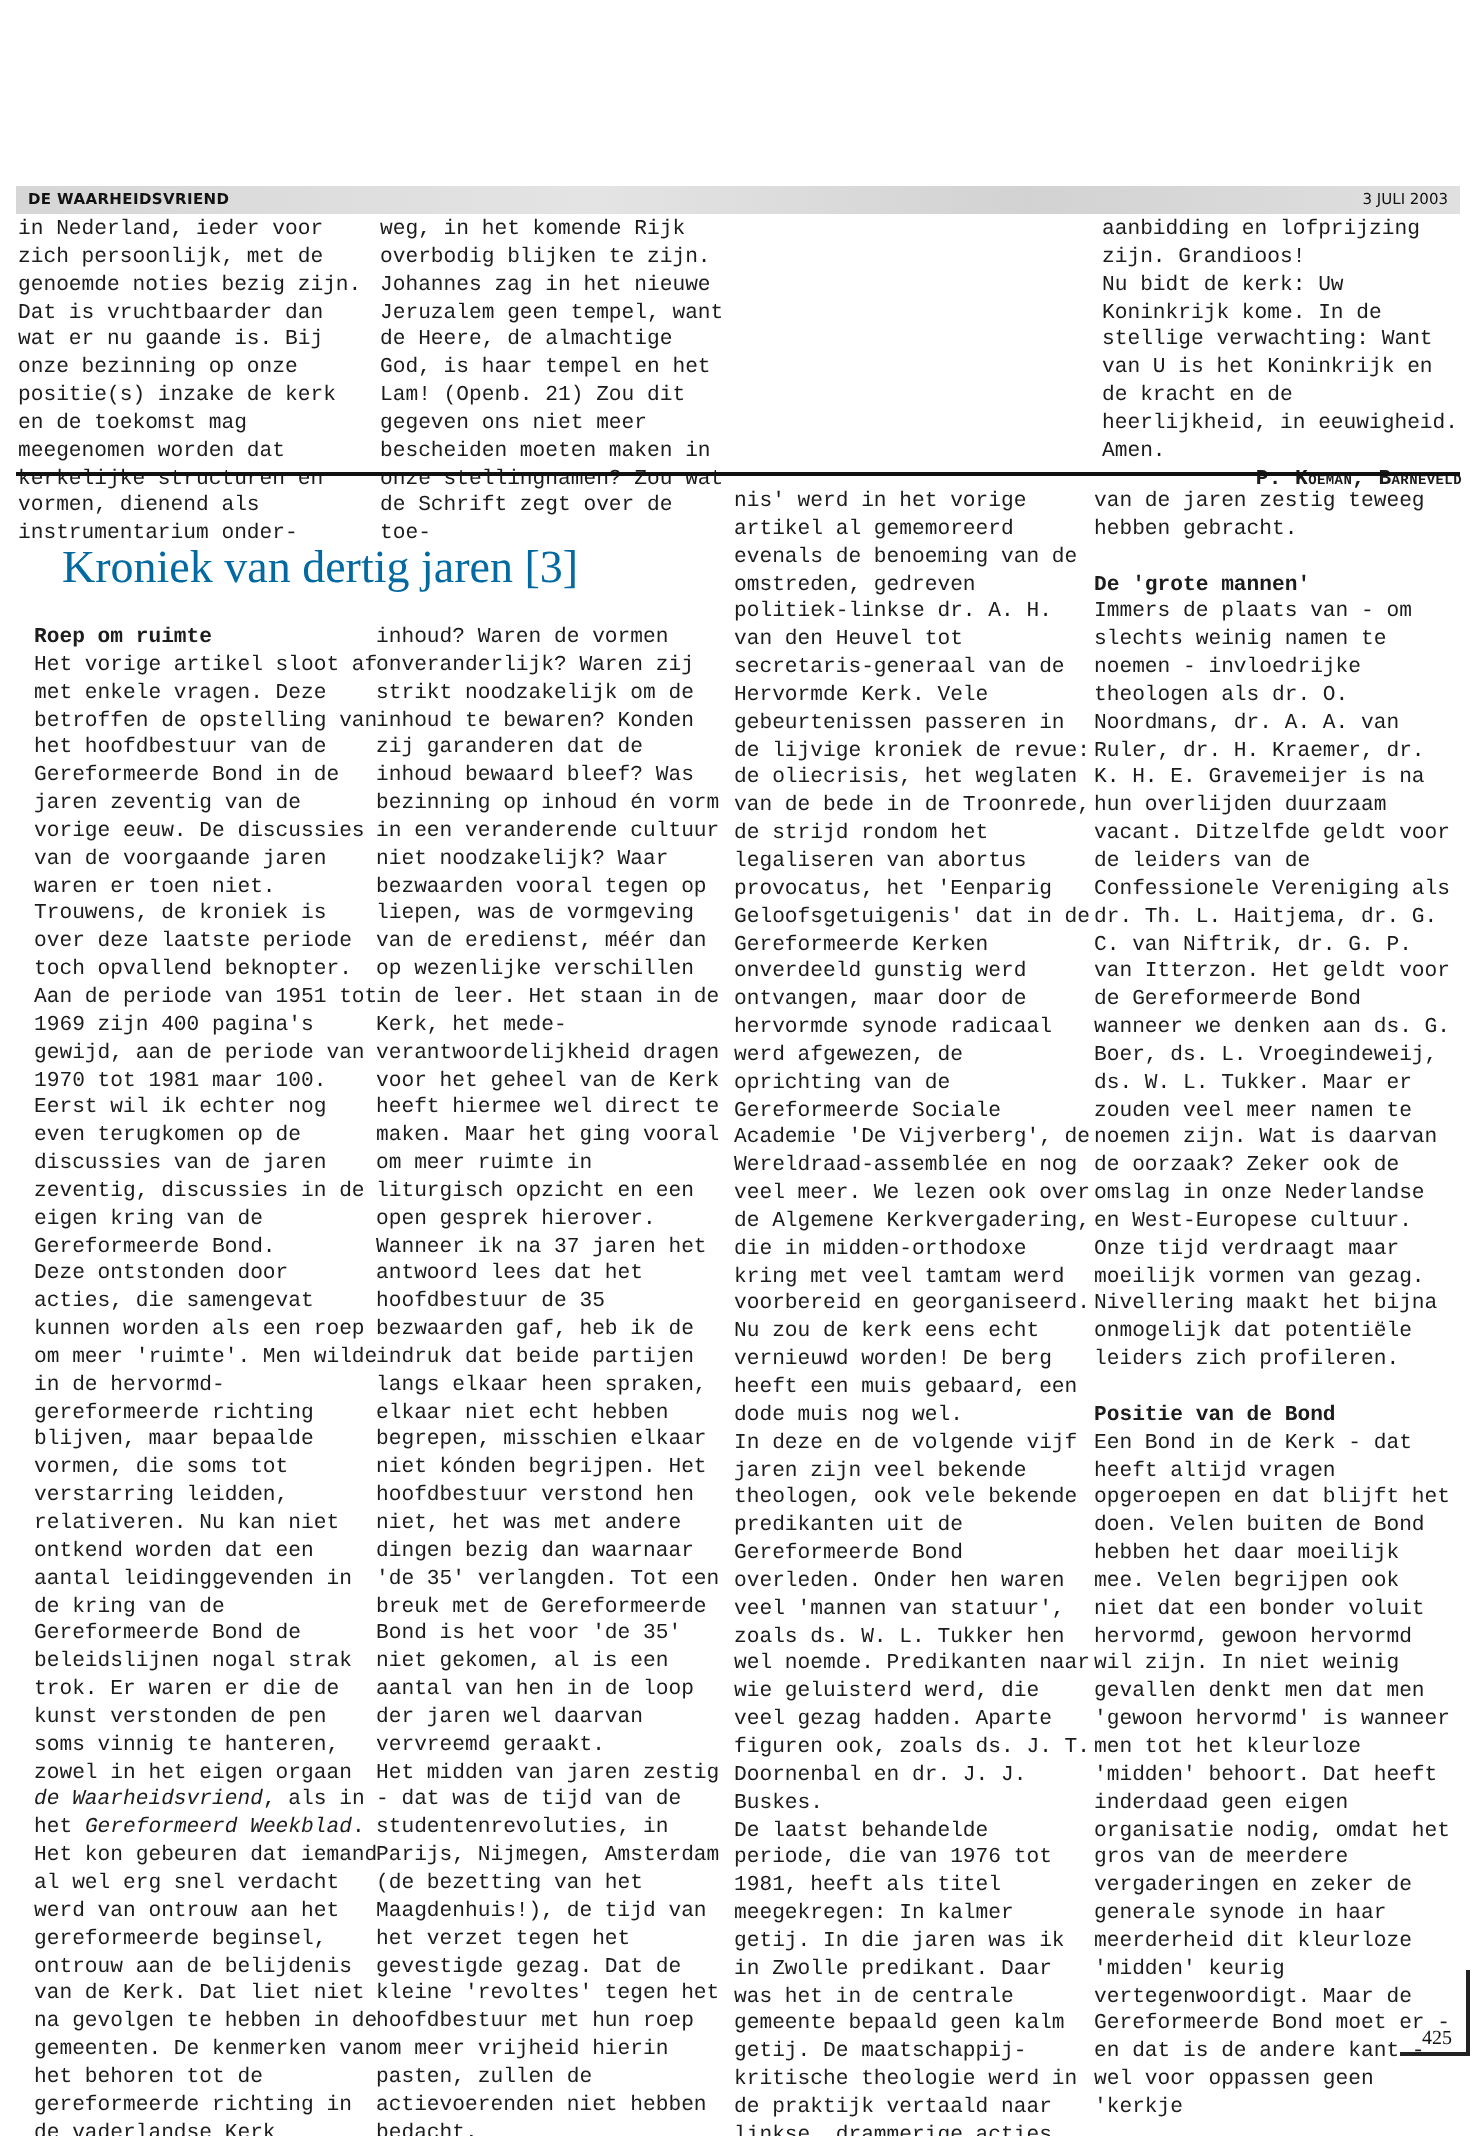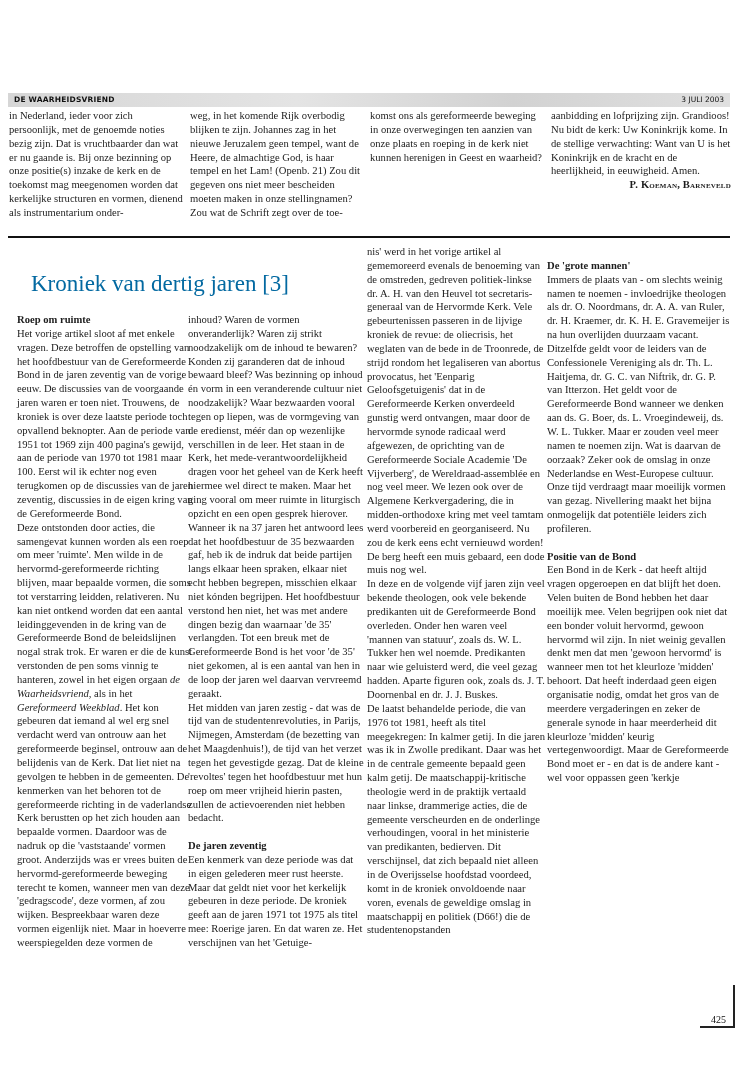--- a/index.html
+++ b/index.html
@@ -17,21 +17,21 @@
     font-family: "DejaVu Sans", "Liberation Sans", sans-serif;
     font-weight: bold; font-size: 7.5px; letter-spacing: 0.2px; color: #111;
   }
   .hdr-right {
     position: absolute; right: 14px; top: 95px;
     font-family: "DejaVu Sans", "Liberation Sans", sans-serif;
     font-weight: normal; font-size: 7.5px; color: #111;
   }
   .col {
     position: absolute;
-    font-family: Liberation Serif, serif;
+    font-family: Liberation Mono, monospace;
     font-size: 10.6px; line-height: 13.85px; color: #1c1c1c;
   }
   .col p { margin: 0; }
   .top1 { left: 9px; top: 109px; width: 175px; }
   .top2 { left: 190px; top: 109px; width: 175px; }
   .top3 { left: 370px; top: 109px; width: 175px; }
   .top4 { left: 551px; top: 109px; width: 180px; }
   .signature { text-align: right; font-variant: small-caps; font-weight: bold; letter-spacing: 0.2px; }
   .rule {
     position: absolute; left: 8px; top: 236px; width: 722px; height: 2px;
@@ -64,21 +64,20 @@
 <div class="hdr-left">DE WAARHEIDSVRIEND</div>
 <div class="hdr-right">3 JULI 2003</div>
 
 <div class="col top1">
   <p>in Nederland, ieder voor zich persoonlijk, met de genoemde noties bezig zijn. Dat is vruchtbaarder dan wat er nu gaande is. Bij onze bezinning op onze positie(s) inzake de kerk en de toekomst mag meegenomen worden dat kerkelijke structuren en vormen, dienend als instrumentarium onder-</p>
 </div>
 <div class="col top2">
   <p>weg, in het komende Rijk overbodig blijken te zijn. Johannes zag in het nieuwe Jeruzalem geen tempel, want de Heere, de almachtige God, is haar tempel en het Lam! (Openb. 21) Zou dit gegeven ons niet meer bescheiden moeten maken in onze stellingnamen? Zou wat de Schrift zegt over de toe-</p>
 </div>
 <div class="col top3">
-  <p>komst ons als gereformeerde beweging in onze overwegingen ten aanzien van onze plaats en roeping in de kerk niet kunnen herenigen in Geest en waarheid?</p>
 </div>
 <div class="col top4">
   <p>aanbidding en lofprijzing zijn. Grandioos!</p>
   <p>Nu bidt de kerk: Uw Koninkrijk kome. In de stellige verwachting: Want van U is het Koninkrijk en de kracht en de heerlijkheid, in eeuwigheid. Amen.</p>
   <p class="signature">P. Koeman, Barneveld</p>
 </div>
 
 <div class="rule"></div>
 
 <div class="title">Kroniek van dertig jaren [3]</div>
@@ -98,20 +97,21 @@
   <p>Een kenmerk van deze periode was dat in eigen gelederen meer rust heerste. Maar dat geldt niet voor het kerkelijk gebeuren in deze periode. De kroniek geeft aan de jaren 1971 tot 1975 als titel mee: Roerige jaren. En dat waren ze. Het verschijnen van het 'Getuige-</p>
 </div>
 
 <div class="col a3">
   <p>nis' werd in het vorige artikel al gememoreerd evenals de benoeming van de omstreden, gedreven politiek-linkse dr. A. H. van den Heuvel tot secretaris-generaal van de Hervormde Kerk. Vele gebeurtenissen passeren in de lijvige kroniek de revue: de oliecrisis, het weglaten van de bede in de Troonrede, de strijd rondom het legaliseren van abortus provocatus, het 'Eenparig Geloofsgetuigenis' dat in de Gereformeerde Kerken onverdeeld gunstig werd ontvangen, maar door de hervormde synode radicaal werd afgewezen, de oprichting van de Gereformeerde Sociale Academie 'De Vijverberg', de Wereldraad-assemblée en nog veel meer. We lezen ook over de Algemene Kerkvergadering, die in midden-orthodoxe kring met veel tamtam werd voorbereid en georganiseerd. Nu zou de kerk eens echt vernieuwd worden! De berg heeft een muis gebaard, een dode muis nog wel.</p>
   <p>In deze en de volgende vijf jaren zijn veel bekende theologen, ook vele bekende predikanten uit de Gereformeerde Bond overleden. Onder hen waren veel 'mannen van statuur', zoals ds. W. L. Tukker hen wel noemde. Predikanten naar wie geluisterd werd, die veel gezag hadden. Aparte figuren ook, zoals ds. J. T. Doornenbal en dr. J. J. Buskes.</p>
   <p>De laatst behandelde periode, die van 1976 tot 1981, heeft als titel meegekregen: In kalmer getij. In die jaren was ik in Zwolle predikant. Daar was het in de centrale gemeente bepaald geen kalm getij. De maatschappij-kritische theologie werd in de praktijk vertaald naar linkse, drammerige acties, die de gemeente verscheurden en de onderlinge verhoudingen, vooral in het ministerie van predikanten, bedierven. Dit verschijnsel, dat zich bepaald niet alleen in de Overijsselse hoofdstad voordeed, komt in de kroniek onvoldoende naar voren, evenals de geweldige omslag in maatschappij en politiek (D66!) die de studentenopstanden</p>
 </div>
 
 <div class="col a4">
+  <p>van de jaren zestig teweeg hebben gebracht.</p>
   <div class="gap"></div>
   <p class="sub">De 'grote mannen'</p>
   <p>Immers de plaats van - om slechts weinig namen te noemen - invloedrijke theologen als dr. O. Noordmans, dr. A. A. van Ruler, dr. H. Kraemer, dr. K. H. E. Gravemeijer is na hun overlijden duurzaam vacant. Ditzelfde geldt voor de leiders van de Confessionele Vereniging als dr. Th. L. Haitjema, dr. G. C. van Niftrik, dr. G. P. van Itterzon. Het geldt voor de Gereformeerde Bond wanneer we denken aan ds. G. Boer, ds. L. Vroegindeweij, ds. W. L. Tukker. Maar er zouden veel meer namen te noemen zijn. Wat is daarvan de oorzaak? Zeker ook de omslag in onze Nederlandse en West-Europese cultuur. Onze tijd verdraagt maar moeilijk vormen van gezag. Nivellering maakt het bijna onmogelijk dat potentiële leiders zich profileren.</p>
   <div class="gap"></div>
   <p class="sub">Positie van de Bond</p>
   <p>Een Bond in de Kerk - dat heeft altijd vragen opgeroepen en dat blijft het doen. Velen buiten de Bond hebben het daar moeilijk mee. Velen begrijpen ook niet dat een bonder voluit hervormd, gewoon hervormd wil zijn. In niet weinig gevallen denkt men dat men 'gewoon hervormd' is wanneer men tot het kleurloze 'midden' behoort. Dat heeft inderdaad geen eigen organisatie nodig, omdat het gros van de meerdere vergaderingen en zeker de generale synode in haar meerderheid dit kleurloze 'midden' keurig vertegenwoordigt. Maar de Gereformeerde Bond moet er - en dat is de andere kant - wel voor oppassen geen 'kerkje</p>
 </div>
 
 <div class="pagenum">425</div>
 <div class="corner-v"></div>

